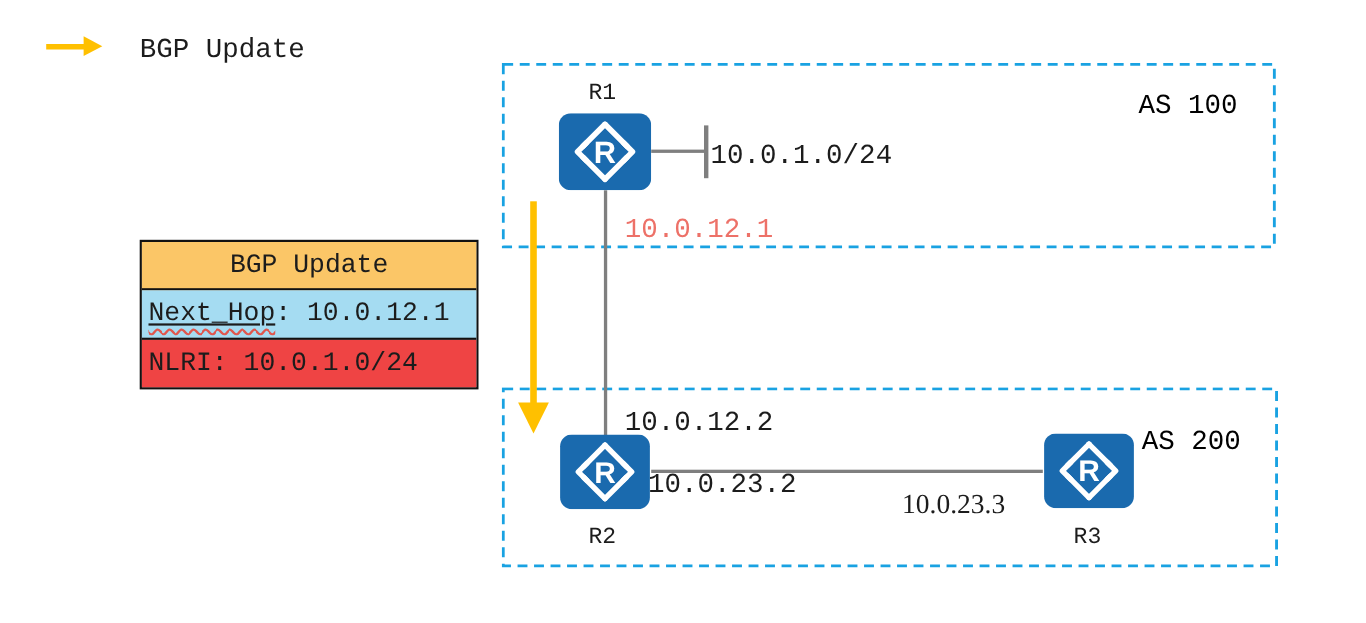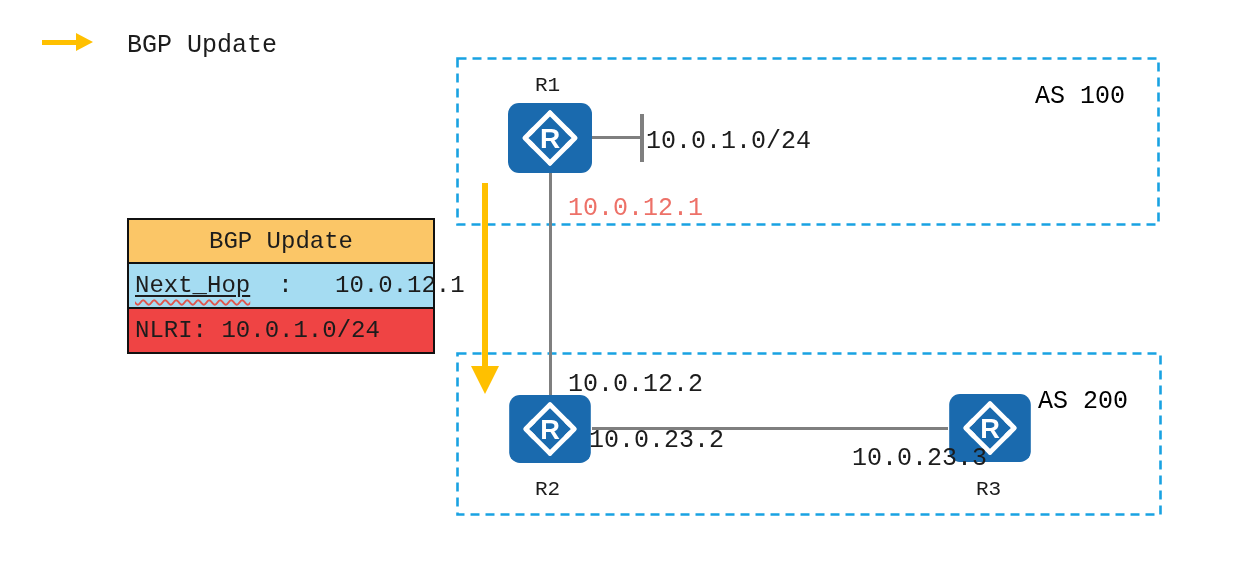--- a/index.html
+++ b/index.html
@@ -10,21 +10,21 @@
   
   .la-shaft{position:absolute;left:42px;top:40px;width:36px;height:5px;background:#FFC000;}
   .la-head{position:absolute;left:76px;top:33px;width:0;height:0;
     border-top:9px solid transparent;border-bottom:9px solid transparent;border-left:17px solid #FFC000;}
   .legend-label{position:absolute;left:127px;top:33px;font-size:25px;line-height:1;white-space:nowrap;}
   
   .pkt{position:absolute;left:127px;top:218px;width:304px;border:2px solid #111;font-size:24px;}
   .pkt-header{height:42px;background:#FBC667;border-bottom:2px solid #111;
     display:flex;align-items:center;justify-content:center;}
   .pkt-row{height:43px;display:flex;align-items:center;padding-left:6px;white-space:pre;}
-  .pkt-nexthop{background:#A5DCF2;border-bottom:2px solid #111;gap:28px;}
+  .pkt-nexthop{background:#A5DCF2;border-bottom:2px solid #111;}
   .pkt-nlri{background:#ef4444;}
   .wavy{text-decoration:underline wavy #e0574e;text-underline-offset:7px;text-decoration-thickness:1.5px;}
   .nh-inner{text-decoration:underline solid #1c1c1c;text-underline-offset:3px;text-decoration-thickness:1.5px;}
   
   .asbox{position:absolute;}
   .as-label{position:absolute;font-size:25px;line-height:1;color:#000000;white-space:nowrap;}
   
   .gline{position:absolute;background:#7F7F7F;}
   
   .flow-shaft{position:absolute;left:482px;top:183px;width:6px;height:184px;background:#FFC000;}
@@ -115,15 +115,15 @@
           <path d="M59 27 L67 35 L59 43"></path>
       </g>
       <text x="42" y="45" text-anchor="middle" font-family="Liberation Sans, sans-serif" font-size="28" font-weight="bold" fill="#ffffff">R</text>
     </svg>
   </div>
 
   <div class="iplabel" style="left:646px;top:129px;">10.0.1.0/24</div>
   <div class="iplabel ip-red" style="left:568px;top:196px;">10.0.12.1</div>
   <div class="iplabel" style="left:568px;top:372px;">10.0.12.2</div>
   <div class="iplabel" style="left:589px;top:428px;">10.0.23.2</div>
-  <div class="iplabel" style="left:852px;top:446px;">10.0.23.3</div>
+  <div class="iplabel" style="left:820px;top:446px;font-family:Liberation Serif, serif;">10.0.23.3</div>
 
 </div>
 
 </body></html>

